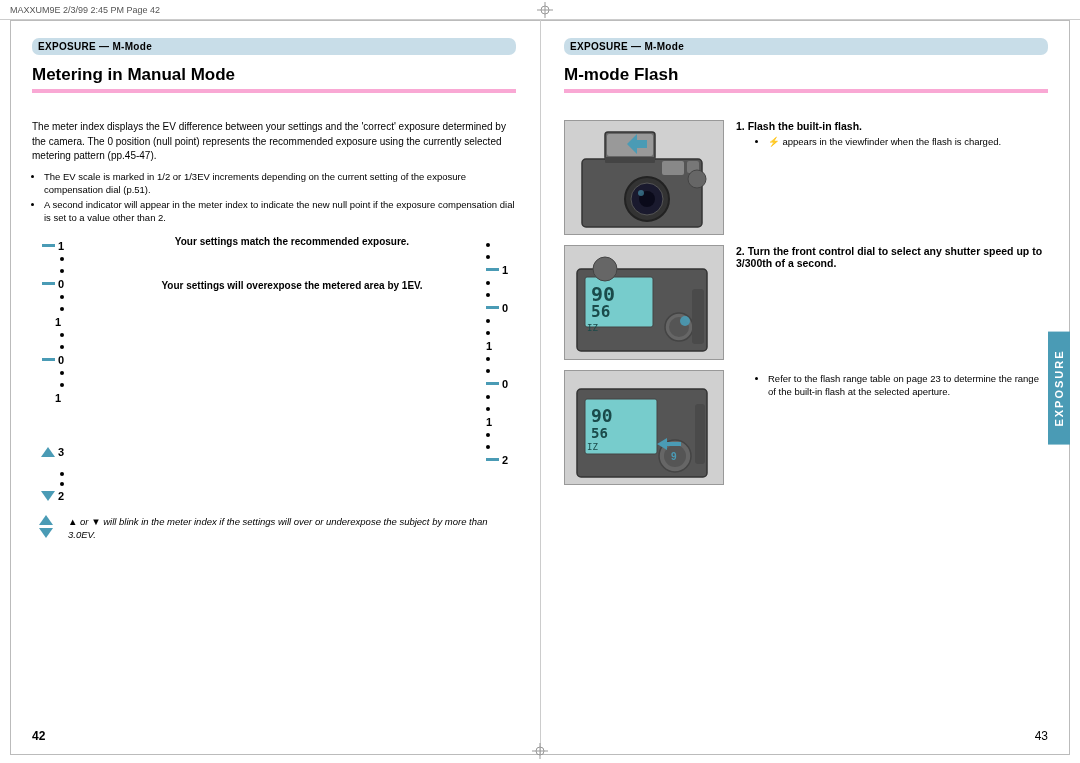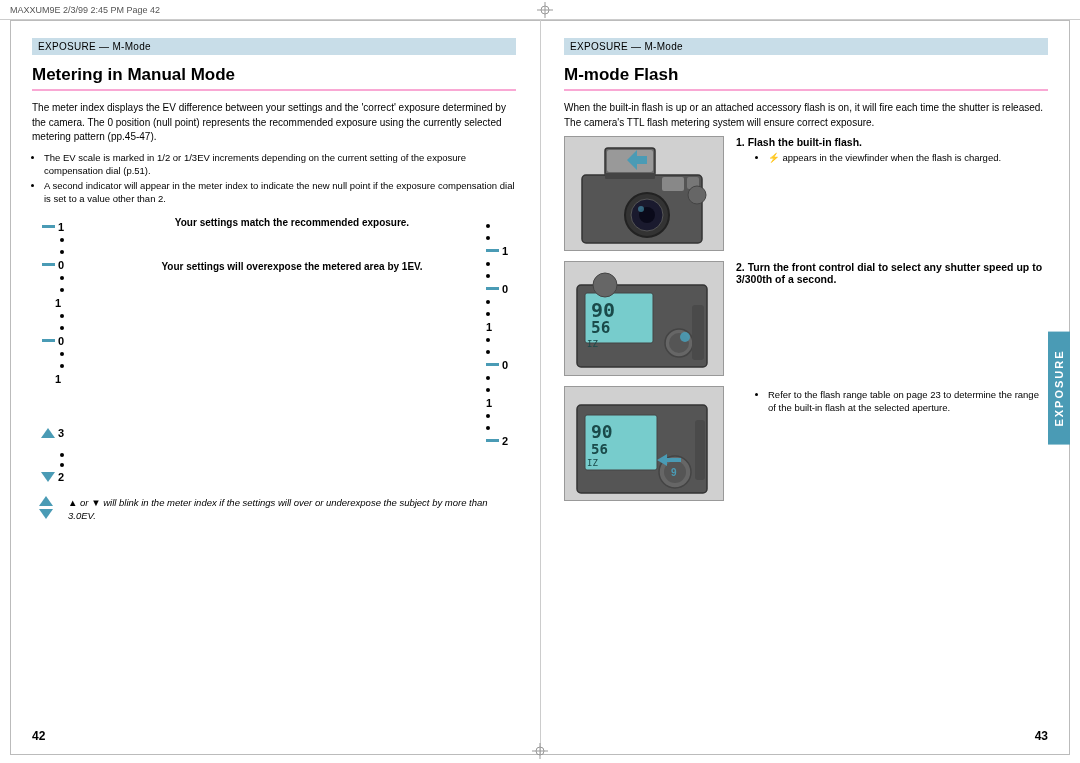--- a/index.html
+++ b/index.html
@@ -68,32 +68,33 @@
       width: 1px;
       height: 735px;
       background: #ccc;
     }
 
     
     .section-header {
       background: #c8dde8;
       padding: 3px 6px;
       font-size: 10px;
-      font-weight: normal;
+      font-weight: bold;
       margin-bottom: 10px;
       letter-spacing: 0.3px;
+      border-radius: 7px;
     }
 
     
     .page-title {
       font-size: 17px;
       font-weight: bold;
-      border-bottom: 2px solid #f9a8d4;
+      border-bottom: 4px solid #f9a8d4;
       padding-bottom: 4px;
-      margin-bottom: 10px;
+      margin-bottom: 27px;
     }
 
     
     .body-text {
       font-size: 10px;
       line-height: 1.45;
       margin-bottom: 6px;
     }
 
     .bullet-list {
@@ -159,21 +160,21 @@
       bottom: 12px;
       left: 22px;
       font-size: 12px;
       font-weight: bold;
     }
     .page-number-right {
       position: absolute;
       bottom: 12px;
       right: 22px;
       font-size: 12px;
-      font-weight: bold;
+      font-weight: normal;
     }
 
     
     .exposure-tab {
       position: absolute;
       right: 0;
       top: 50%;
       transform: translateY(-50%);
       background: #4a9bb5;
       color: #fff;
@@ -407,21 +408,20 @@
 </div>
 
 <div class="right-page">
 
   <div class="section-header">
     <span>EXPOSURE — M-Mode</span>
   </div>
 
   <div class="page-title">M-mode Flash</div>
 
-  <div class="body-text">When the built-in flash is up or an attached accessory flash is on, it will fire each time the shutter is released. The camera's TTL flash metering system will ensure correct exposure.</div>
 
   <div class="step-row">
 
     <div class="camera-img">
       <svg width="155" height="108">
 
         <rect x="15" y="35" width="120" height="68" rx="4" fill="#555" stroke="#333" stroke-width="1.5"></rect>
 
         <rect x="38" y="8" width="50" height="28" rx="3" fill="#666" stroke="#333" stroke-width="1.5"></rect>
         <rect x="40" y="10" width="46" height="22" rx="2" fill="#999"></rect>

